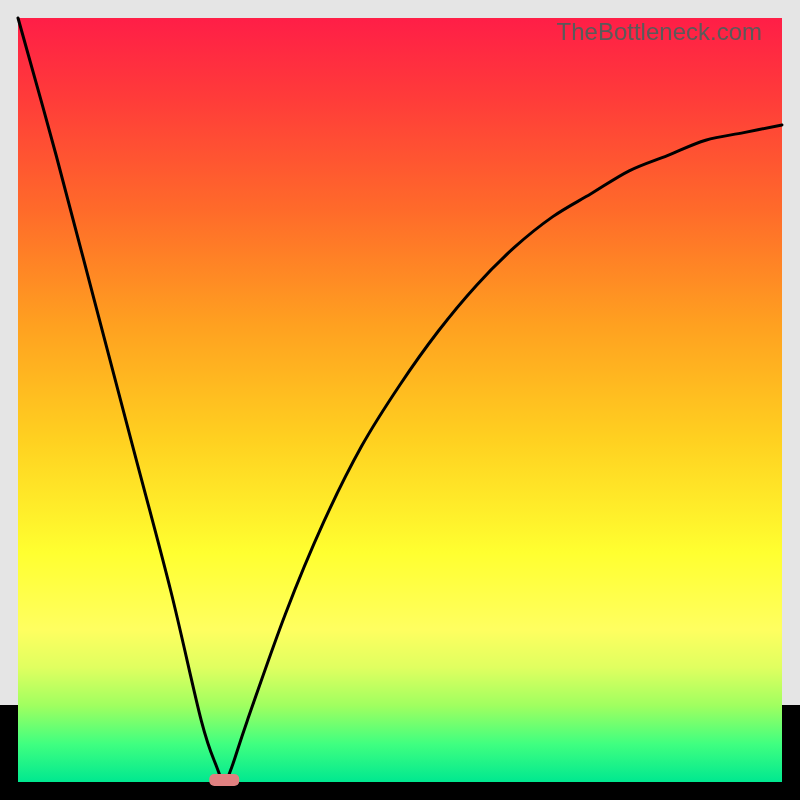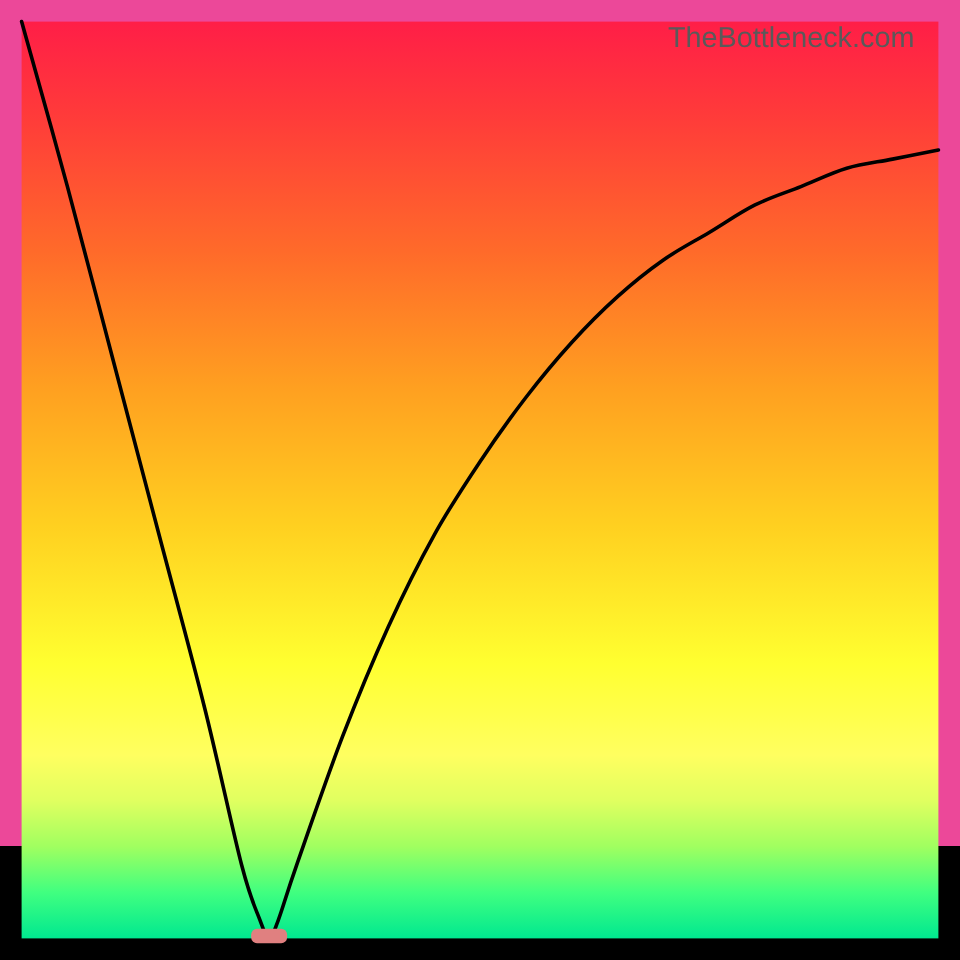--- a/index.html
+++ b/index.html
@@ -1,20 +1,20 @@
 <!DOCTYPE html>
 <html><head>
 <meta charset="utf-8">
 <style>
   * { margin: 0; padding: 0; box-sizing: border-box; }
   body { width: 800px; height: 800px; overflow: hidden; background: #000; position: relative; }
   .outer-frame {
     width: 800px;
     height: 705px;
-    background: #ec4899;
+    background: #e5e5e5;
     position: relative;
   }
   .plot-area {
     position: absolute;
     left: 18px;
     top: 18px;
     width: 764px;
     height: 764px;
     background: linear-gradient(to bottom,
       #ff1e47 0%,

